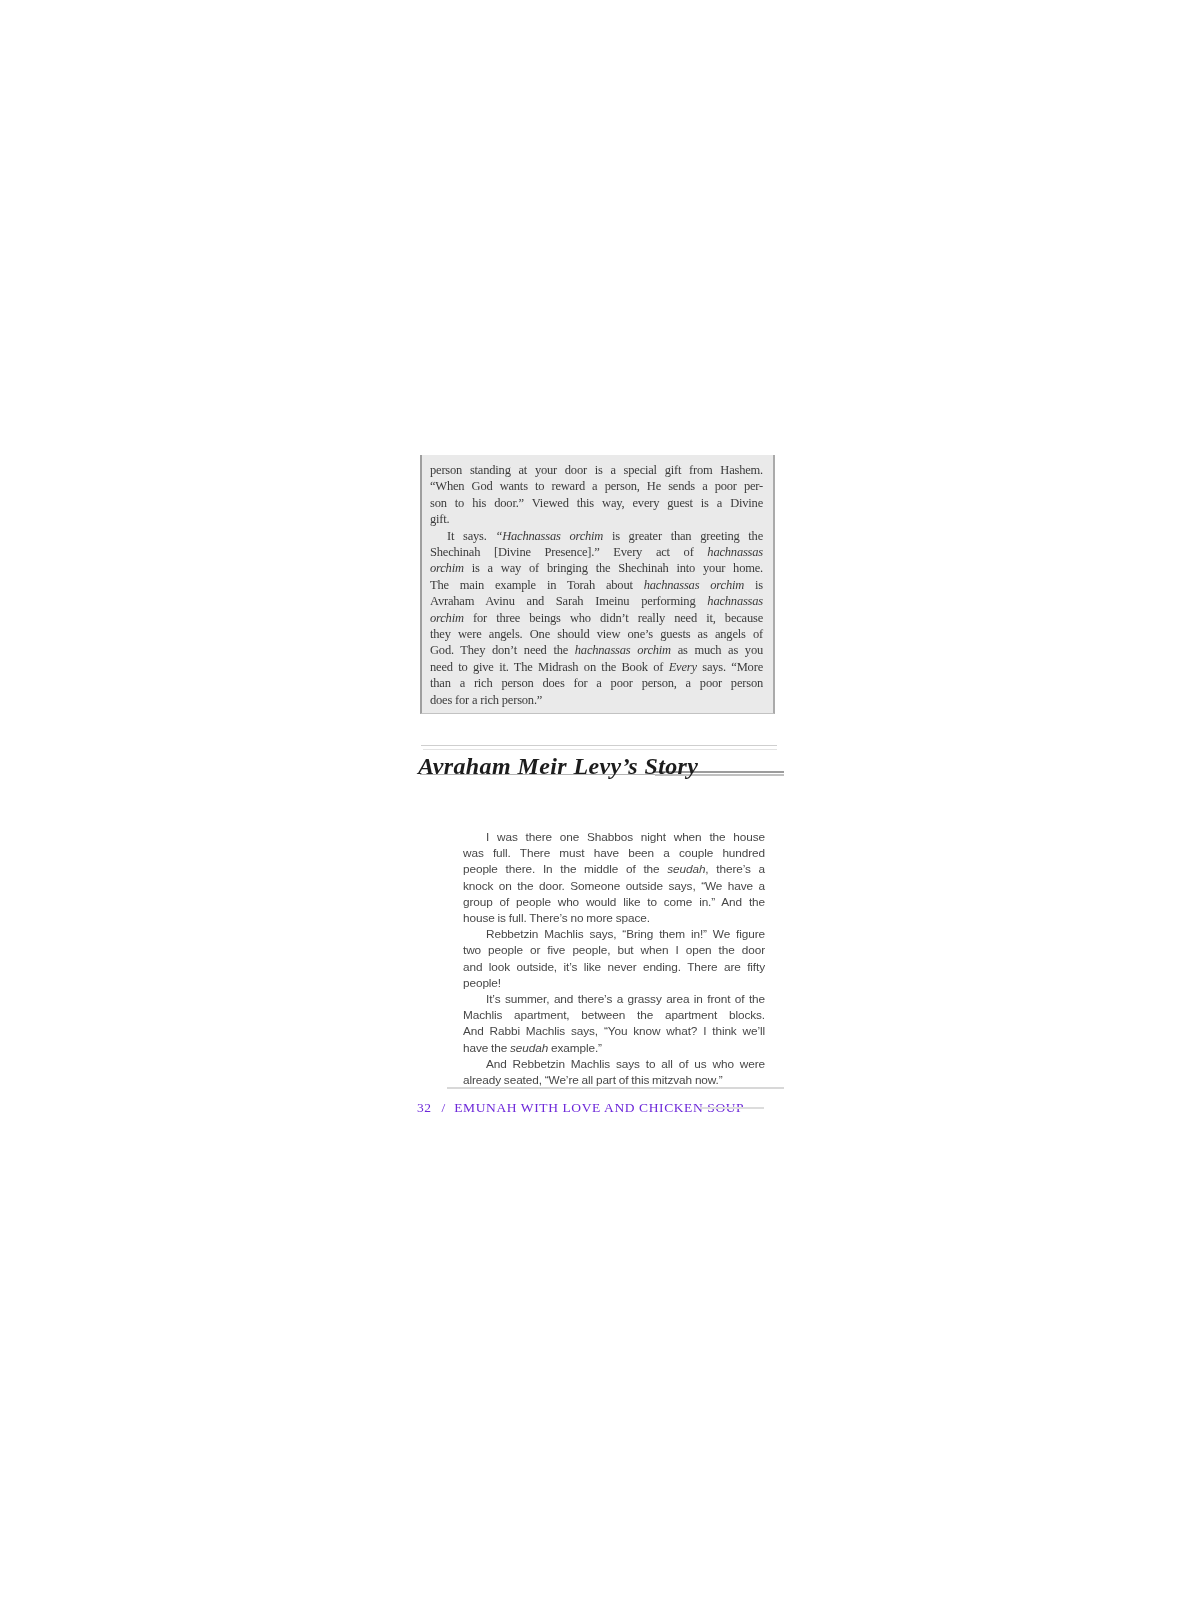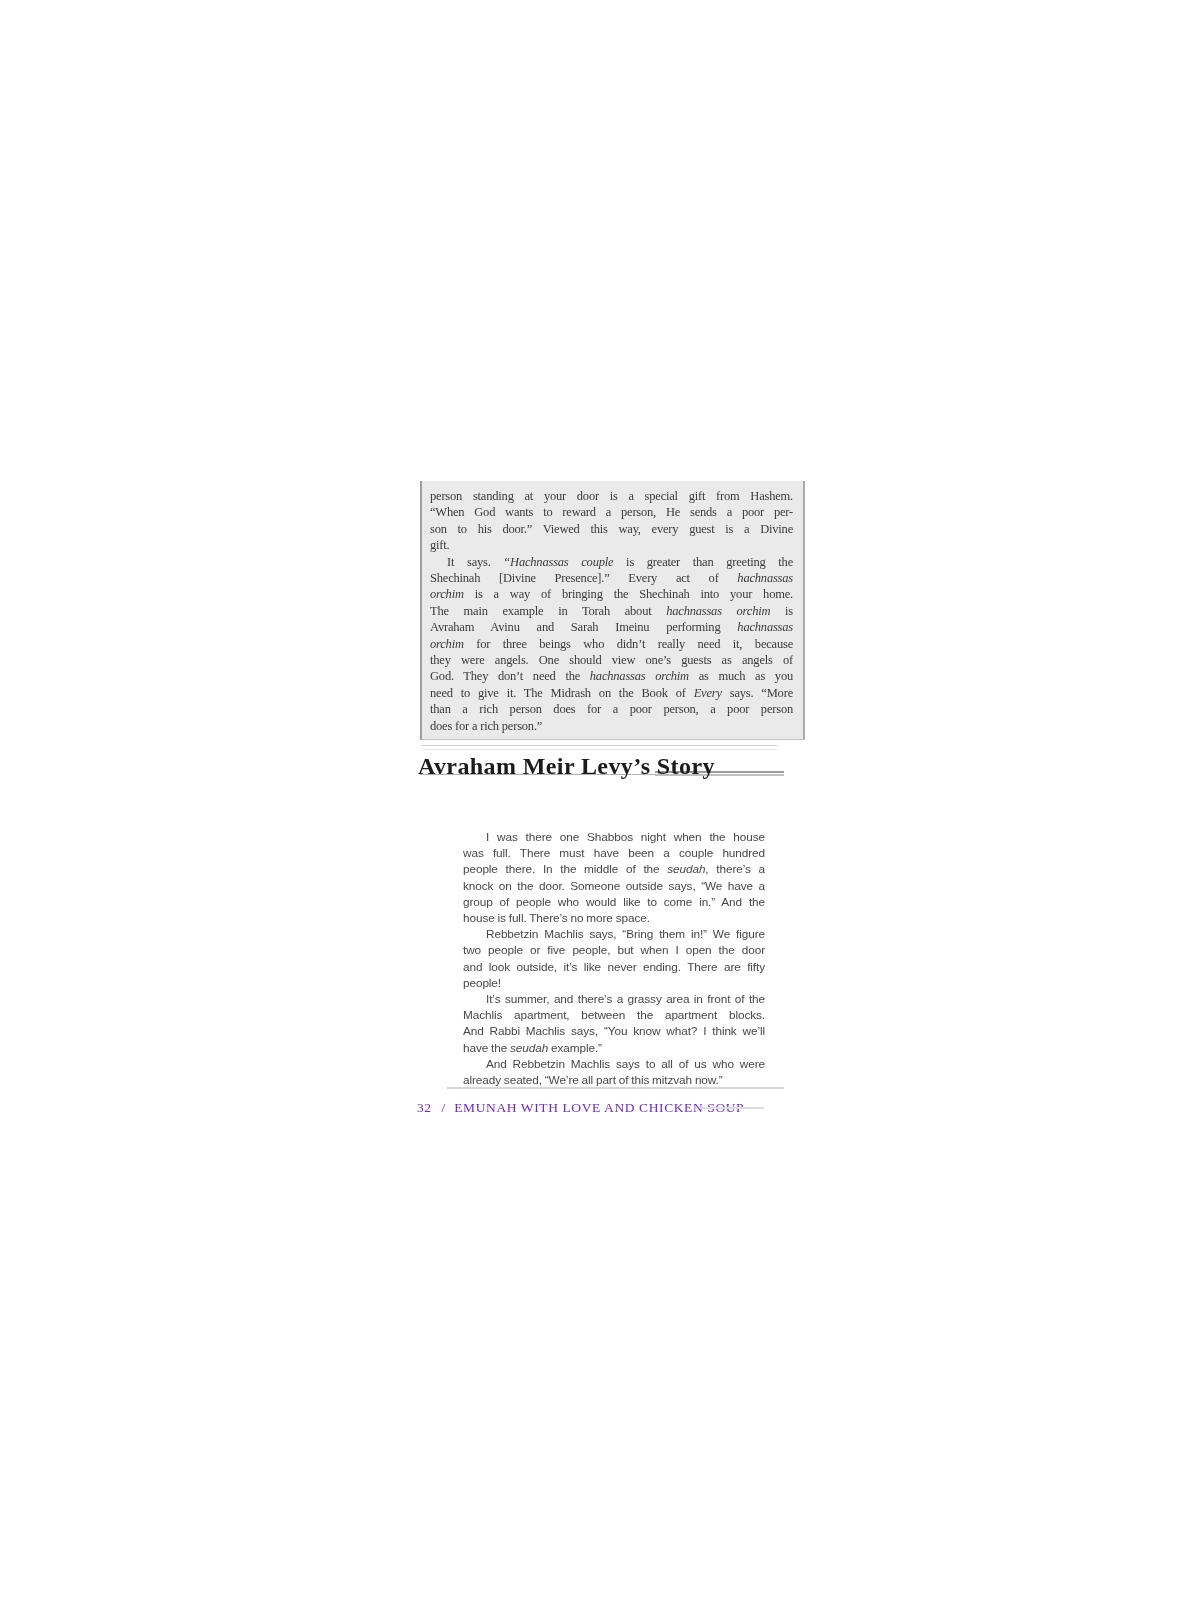--- a/index.html
+++ b/index.html
@@ -8,22 +8,22 @@
     background: #ffffff;
     position: relative;
     font-family: "Liberation Serif", "DejaVu Serif", serif;
     -webkit-font-smoothing: antialiased;
   }
   .abs { position: absolute; }
 
   
   .graybox {
     position: absolute;
-    left: 420px; top: 481px;
-    width: 385px; height: 259px;
+    left: 420px; top: 455px;
+    width: 355px; height: 259px;
     box-sizing: border-box;
     background: #eaeaea;
     border-left: 2px solid #9f9f9f;
     border-right: 2px solid #aaaaaa;
     border-bottom: 1px solid #c2c2c2;
     padding: 7px 10px 0 8px;
   }
   .boxtext {
     font-family: "Liberation Serif", "DejaVu Serif", serif;
     font-size: 12.5px;
@@ -51,20 +51,21 @@
     left: 655px; top: 771px; width: 129px; height: 1px;
     border-top: 2px solid #9c9c9c;
     border-bottom: 2px solid #c0c0c0;
     background: #ffffff;
     z-index: 1;
   }
   .heading {
     left: 418px; top: 749px; width: 340px;
     margin: 0;
     font-family: "Liberation Serif", "DejaVu Serif", serif;
+    font-style: italic;
     font-weight: 600;
     font-size: 24px;
     line-height: 34px;
     letter-spacing: 0.4px;
     color: #1c1c1c;
     z-index: 2;
   }
 
   
   .story {
@@ -97,21 +98,21 @@
 <body>
 
 <div>
 
   <div class="graybox">
     <div class="boxtext">
         <div class="tline"><span>person standing at your door is a special gift from Hashem.</span></div>
         <div class="tline"><span>“When God wants to reward a person, He sends a poor per-</span></div>
         <div class="tline"><span>son to his door.” Viewed this way, every guest is a Divine</span></div>
         <div class="tline last"><span>gift.</span></div>
-        <div class="tline ind"><span>It says. </span><span class="it">“Hachnassas couple</span><span> is greater than greeting the</span></div>
+        <div class="tline ind"><span>It says. </span><span class="it">“Hachnassas orchim</span><span> is greater than greeting the</span></div>
         <div class="tline"><span>Shechinah [Divine Presence].” Every act of </span><span class="it">hachnassas</span></div>
         <div class="tline"><span class="it">orchim</span><span> is a way of bringing the Shechinah into your home.</span></div>
         <div class="tline"><span>The main example in Torah about </span><span class="it">hachnassas orchim</span><span> is</span></div>
         <div class="tline"><span>Avraham Avinu and Sarah Imeinu performing </span><span class="it">hachnassas</span></div>
         <div class="tline"><span class="it">orchim</span><span> for three beings who didn’t really need it, because</span></div>
         <div class="tline"><span>they were angels. One should view one’s guests as angels of</span></div>
         <div class="tline"><span>God. They don’t need the </span><span class="it">hachnassas orchim</span><span> as much as you</span></div>
         <div class="tline"><span>need to give it. The Midrash on the Book of </span><span class="it">Every</span><span> says. “More</span></div>
         <div class="tline"><span>than a rich person does for a poor person, a poor person</span></div>
         <div class="tline last"><span>does for a rich person.”</span></div>

